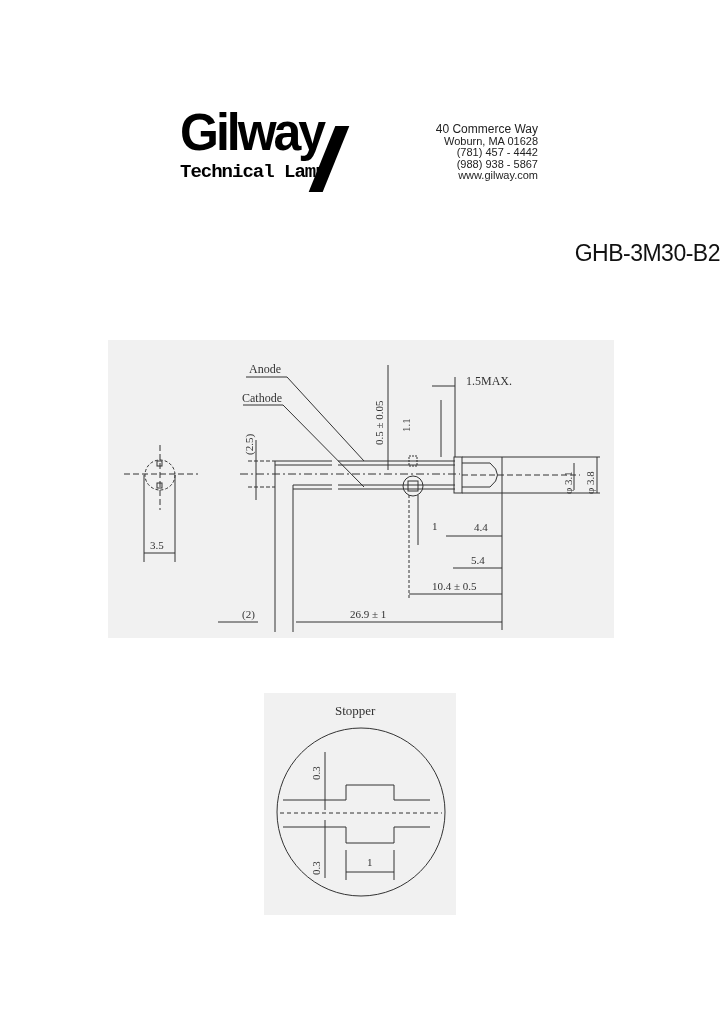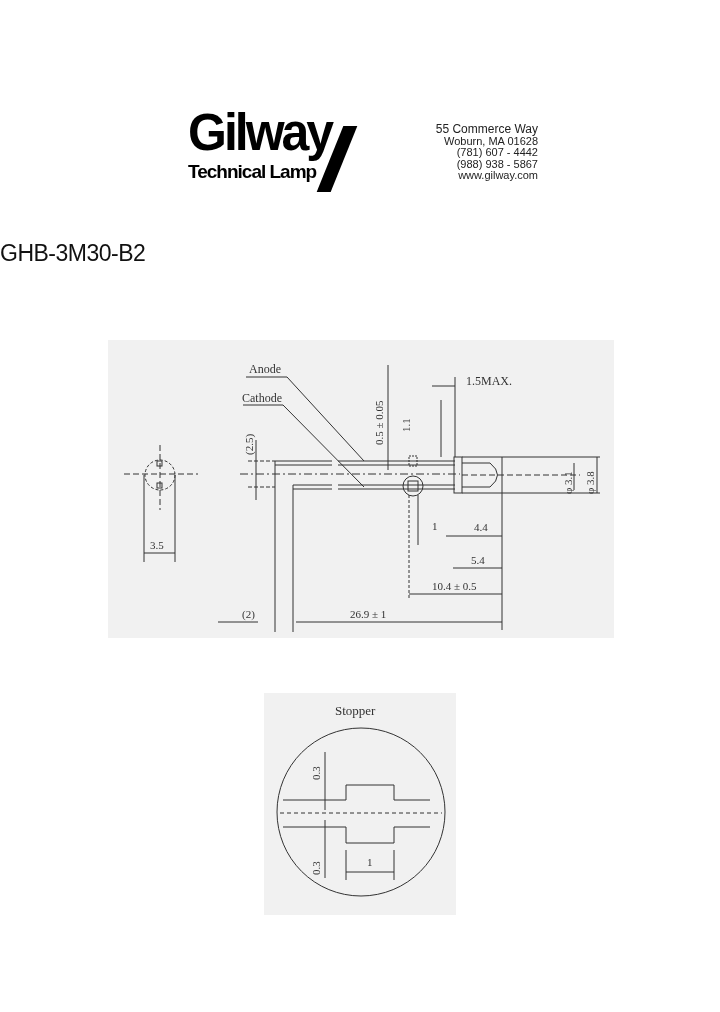--- a/index.html
+++ b/index.html
@@ -1,40 +1,40 @@
 <!DOCTYPE html>
 <html><head>
   <meta charset="utf-8">
   <style>
     html,body{margin:0;padding:0;background:#ffffff;}
     body{width:720px;height:1012px;position:relative;overflow:hidden;font-family:"Liberation Sans",sans-serif;}
-    .logo{position:absolute;left:188px;top:108px;width:180px;height:80px;}
+    .logo{position:absolute;left:180px;top:108px;width:180px;height:80px;}
     .logo-main{position:absolute;left:0;top:-6px;font-family:"Liberation Sans",sans-serif;font-weight:bold;font-size:50px;letter-spacing:-3px;color:#000;transform:scaleY(1.05);line-height:60px;}
-    .logo-sub{position:absolute;left:0;top:53px;font-family:Liberation Sans, sans-serif;font-weight:bold;font-size:19px;letter-spacing:-1px;color:#000;line-height:22px;}
+    .logo-sub{position:absolute;left:0;top:53px;font-family:Liberation Mono, monospace;font-weight:bold;font-size:19px;letter-spacing:-1px;color:#000;line-height:22px;}
     .logo-slash{position:absolute;left:142px;top:18px;width:14px;height:66px;background:#000;transform:skewX(-22deg);}
     .addr{position:absolute;left:420px;top:124px;width:118px;text-align:right;font-size:11px;line-height:11.5px;color:#222;}
     .addr div:first-child{font-size:12px;}
-    .part{position:absolute;left:0;width:720px;top:240px;text-align:left;font-size:23px;color:#111;letter-spacing:-0.5px;}
+    .part{position:absolute;left:0;width:720px;top:240px;text-align:right;font-size:23px;color:#111;letter-spacing:-0.5px;}
     .panel{position:absolute;background:#f1f1f1;}
     svg{position:absolute;left:0;top:0;}
     svg text{font-family:"Liberation Serif",serif;fill:#333;}
   </style>
 </head>
 <body>
 
 <div class="logo">
   <div class="logo-main">Gilway</div>
   <div class="logo-slash"></div>
   <div class="logo-sub">Technical Lamp</div>
 </div>
 
 <div class="addr">
-  <div>55 Commerce Way</div>
+  <div>40 Commerce Way</div>
   <div>Woburn, MA 01628</div>
-  <div>(781) 607 - 4442</div>
+  <div>(781) 457 - 4442</div>
   <div>(988) 938 - 5867</div>
   <div>www.gilway.com</div>
 </div>
 
 <div class="part">GHB-3M30-B2</div>
 
 <div class="panel" style="left:108px;top:340px;width:506px;height:298px;"></div>
 <div class="panel" style="left:264px;top:693px;width:192px;height:222px;"></div>
 
 <svg width="720" height="1012">

